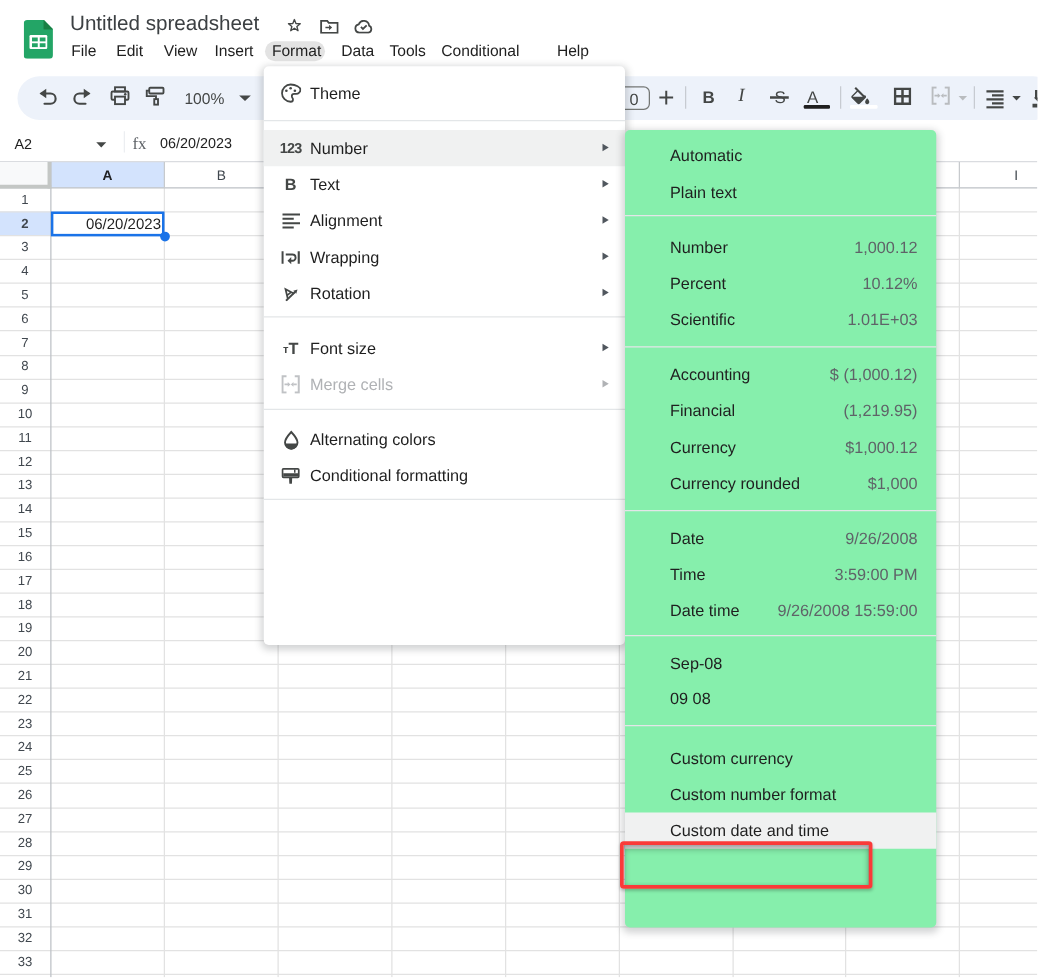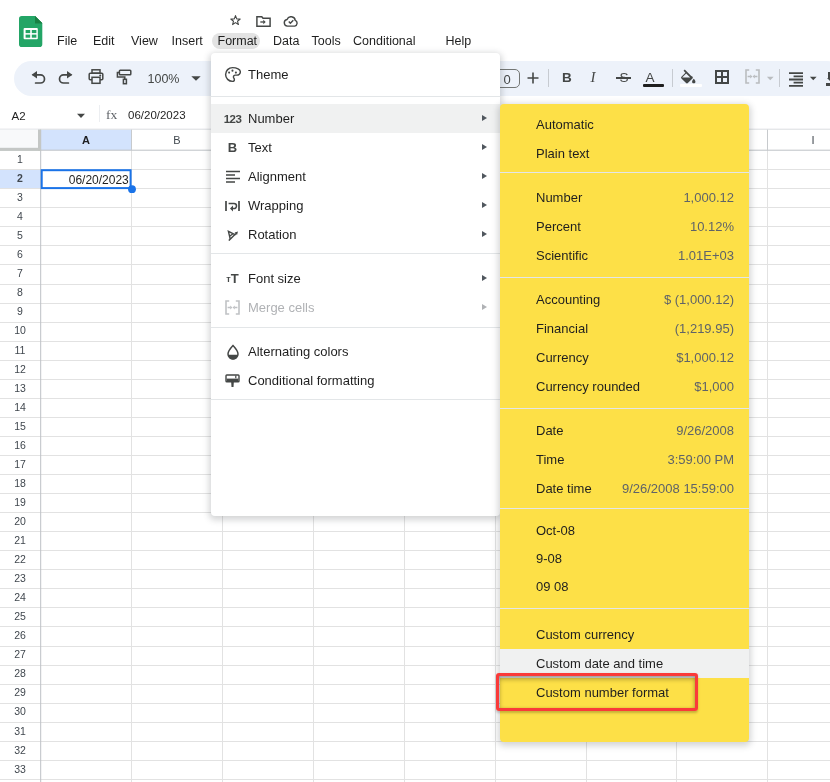--- a/index.html
+++ b/index.html
@@ -141,20 +141,21 @@
     <path d="M16 0 L23.3 7.3 H16 Z" fill="#188044"></path>
     <path d="M16 7.3 L23.3 7.3 L16 0 Z" fill="#188044"></path>
     <rect x="4.6" y="12" width="14.2" height="11.2" rx="1" fill="#fff"></rect>
     <g fill="#23a566">
       <rect x="6.6" y="14" width="4.6" height="3.1"></rect>
       <rect x="12.8" y="14" width="4.6" height="3.1"></rect>
       <rect x="6.6" y="18.6" width="4.6" height="3.1"></rect>
       <rect x="12.8" y="18.6" width="4.6" height="3.1"></rect>
     </g>
   </svg>
+  <div class="abs" style="left:56px;top:9.8px;font-size:16.5px;color:#3c4043;z-index:2">Untitled spreadsheet</div>
 
   <svg class="abs" style="left:229px;top:14px;z-index:2" width="13" height="13" viewBox="0 0 24 24">
     <path d="M12 3 l2.3 6 6.4.3 -5 4 1.7 6.2 -5.4-3.6 -5.4 3.6 1.7-6.2 -5-4 6.4-.3z" fill="none" stroke="#444746" stroke-width="2" stroke-linejoin="round"></path>
   </svg>
 
   <svg class="abs" style="left:256px;top:16px;z-index:2" width="15" height="11" viewBox="0 0 24 18">
     <path d="M1.2 16.8 V1.2 h8 l2 2.5 H22.8 V16.8 Z" fill="none" stroke="#444746" stroke-width="2.4"></path>
     <path d="M6.8 9.8 h5.5" stroke="#444746" stroke-width="2.2" fill="none"></path>
     <path d="M11.6 6.2 L15.6 9.8 L11.6 13.4 Z" fill="#444746"></path>
   </svg>
@@ -319,40 +320,39 @@
       <svg width="15" height="14" viewBox="0 0 15 14">
             <rect x="1" y="1" width="13" height="6.8" rx="0.8" fill="none" stroke="#444746" stroke-width="1.4"></rect>
             <rect x="1.6" y="4.6" width="11.8" height="2.6" fill="#444746"></rect>
             <path d="M10.8 1.6 V4.2" stroke="#444746" stroke-width="1.2"></path>
             <path d="M6.2 7.8 H8.8 L8.5 13 H6.5 Z" fill="#444746"></path>
           </svg>
       </span>Conditional formatting</div>
     <div class="fdiv" style="margin:4px 0 10px"></div>
   </div>
 
-  <div class="abs" id="submenu" style="left:500px;top:104px;width:249px;height:638px;background:#fde047;border-radius:4px;box-shadow:0 2px 6px 2px rgba(60,64,67,.22);z-index:6;padding-top:6px">
+  <div class="abs" id="submenu" style="left:500px;top:104px;width:249px;height:638px;background:#86efac;border-radius:4px;box-shadow:0 2px 6px 2px rgba(60,64,67,.22);z-index:6;padding-top:6px">
     <div class="sitem">Automatic</div>
     <div class="sitem">Plain text</div>
     <div class="fdiv" style="margin:4px 0 10px"></div>
     <div class="sitem">Number<span class="sval">1,000.12</span></div>
     <div class="sitem">Percent<span class="sval">10.12%</span></div>
     <div class="sitem">Scientific<span class="sval">1.01E+03</span></div>
     <div class="fdiv"></div>
     <div class="sitem">Accounting<span class="sval">$ (1,000.12)</span></div>
     <div class="sitem">Financial<span class="sval">(1,219.95)</span></div>
     <div class="sitem">Currency<span class="sval">$1,000.12</span></div>
     <div class="sitem">Currency rounded<span class="sval">$1,000</span></div>
     <div class="fdiv"></div>
     <div class="sitem">Date<span class="sval">9/26/2008</span></div>
     <div class="sitem">Time<span class="sval">3:59:00 PM</span></div>
     <div class="sitem">Date time<span class="sval">9/26/2008 15:59:00</span></div>
     <div class="fdiv" style="margin:5px 0 7px"></div>
-    <div class="sitem" style="height:28px">Oct-08</div>
-    <div class="sitem" style="height:28px">9-08</div>
+    <div class="sitem" style="height:28px">Sep-08</div>
     <div class="sitem" style="height:28px">09 08</div>
     <div class="fdiv" style="margin:8px 0 10.5px"></div>
     <div class="sitem">Custom currency</div>
+    <div class="sitem">Custom number format</div>
     <div class="sitem sel">Custom date and time</div>
-    <div class="sitem">Custom number format</div>
     <div class="abs" style="left:-4.5px;top:569px;width:202px;height:37.8px;border:3.2px solid #fa3a39;border-radius:3px;box-shadow: inset 0 3px 5px rgba(0,0,0,.32), inset 0 0 3px rgba(0,0,0,.12), 0 1.5px 2.5px rgba(0,0,0,.22)"></div>
   </div>
 
 </div>
 
 </body></html>

